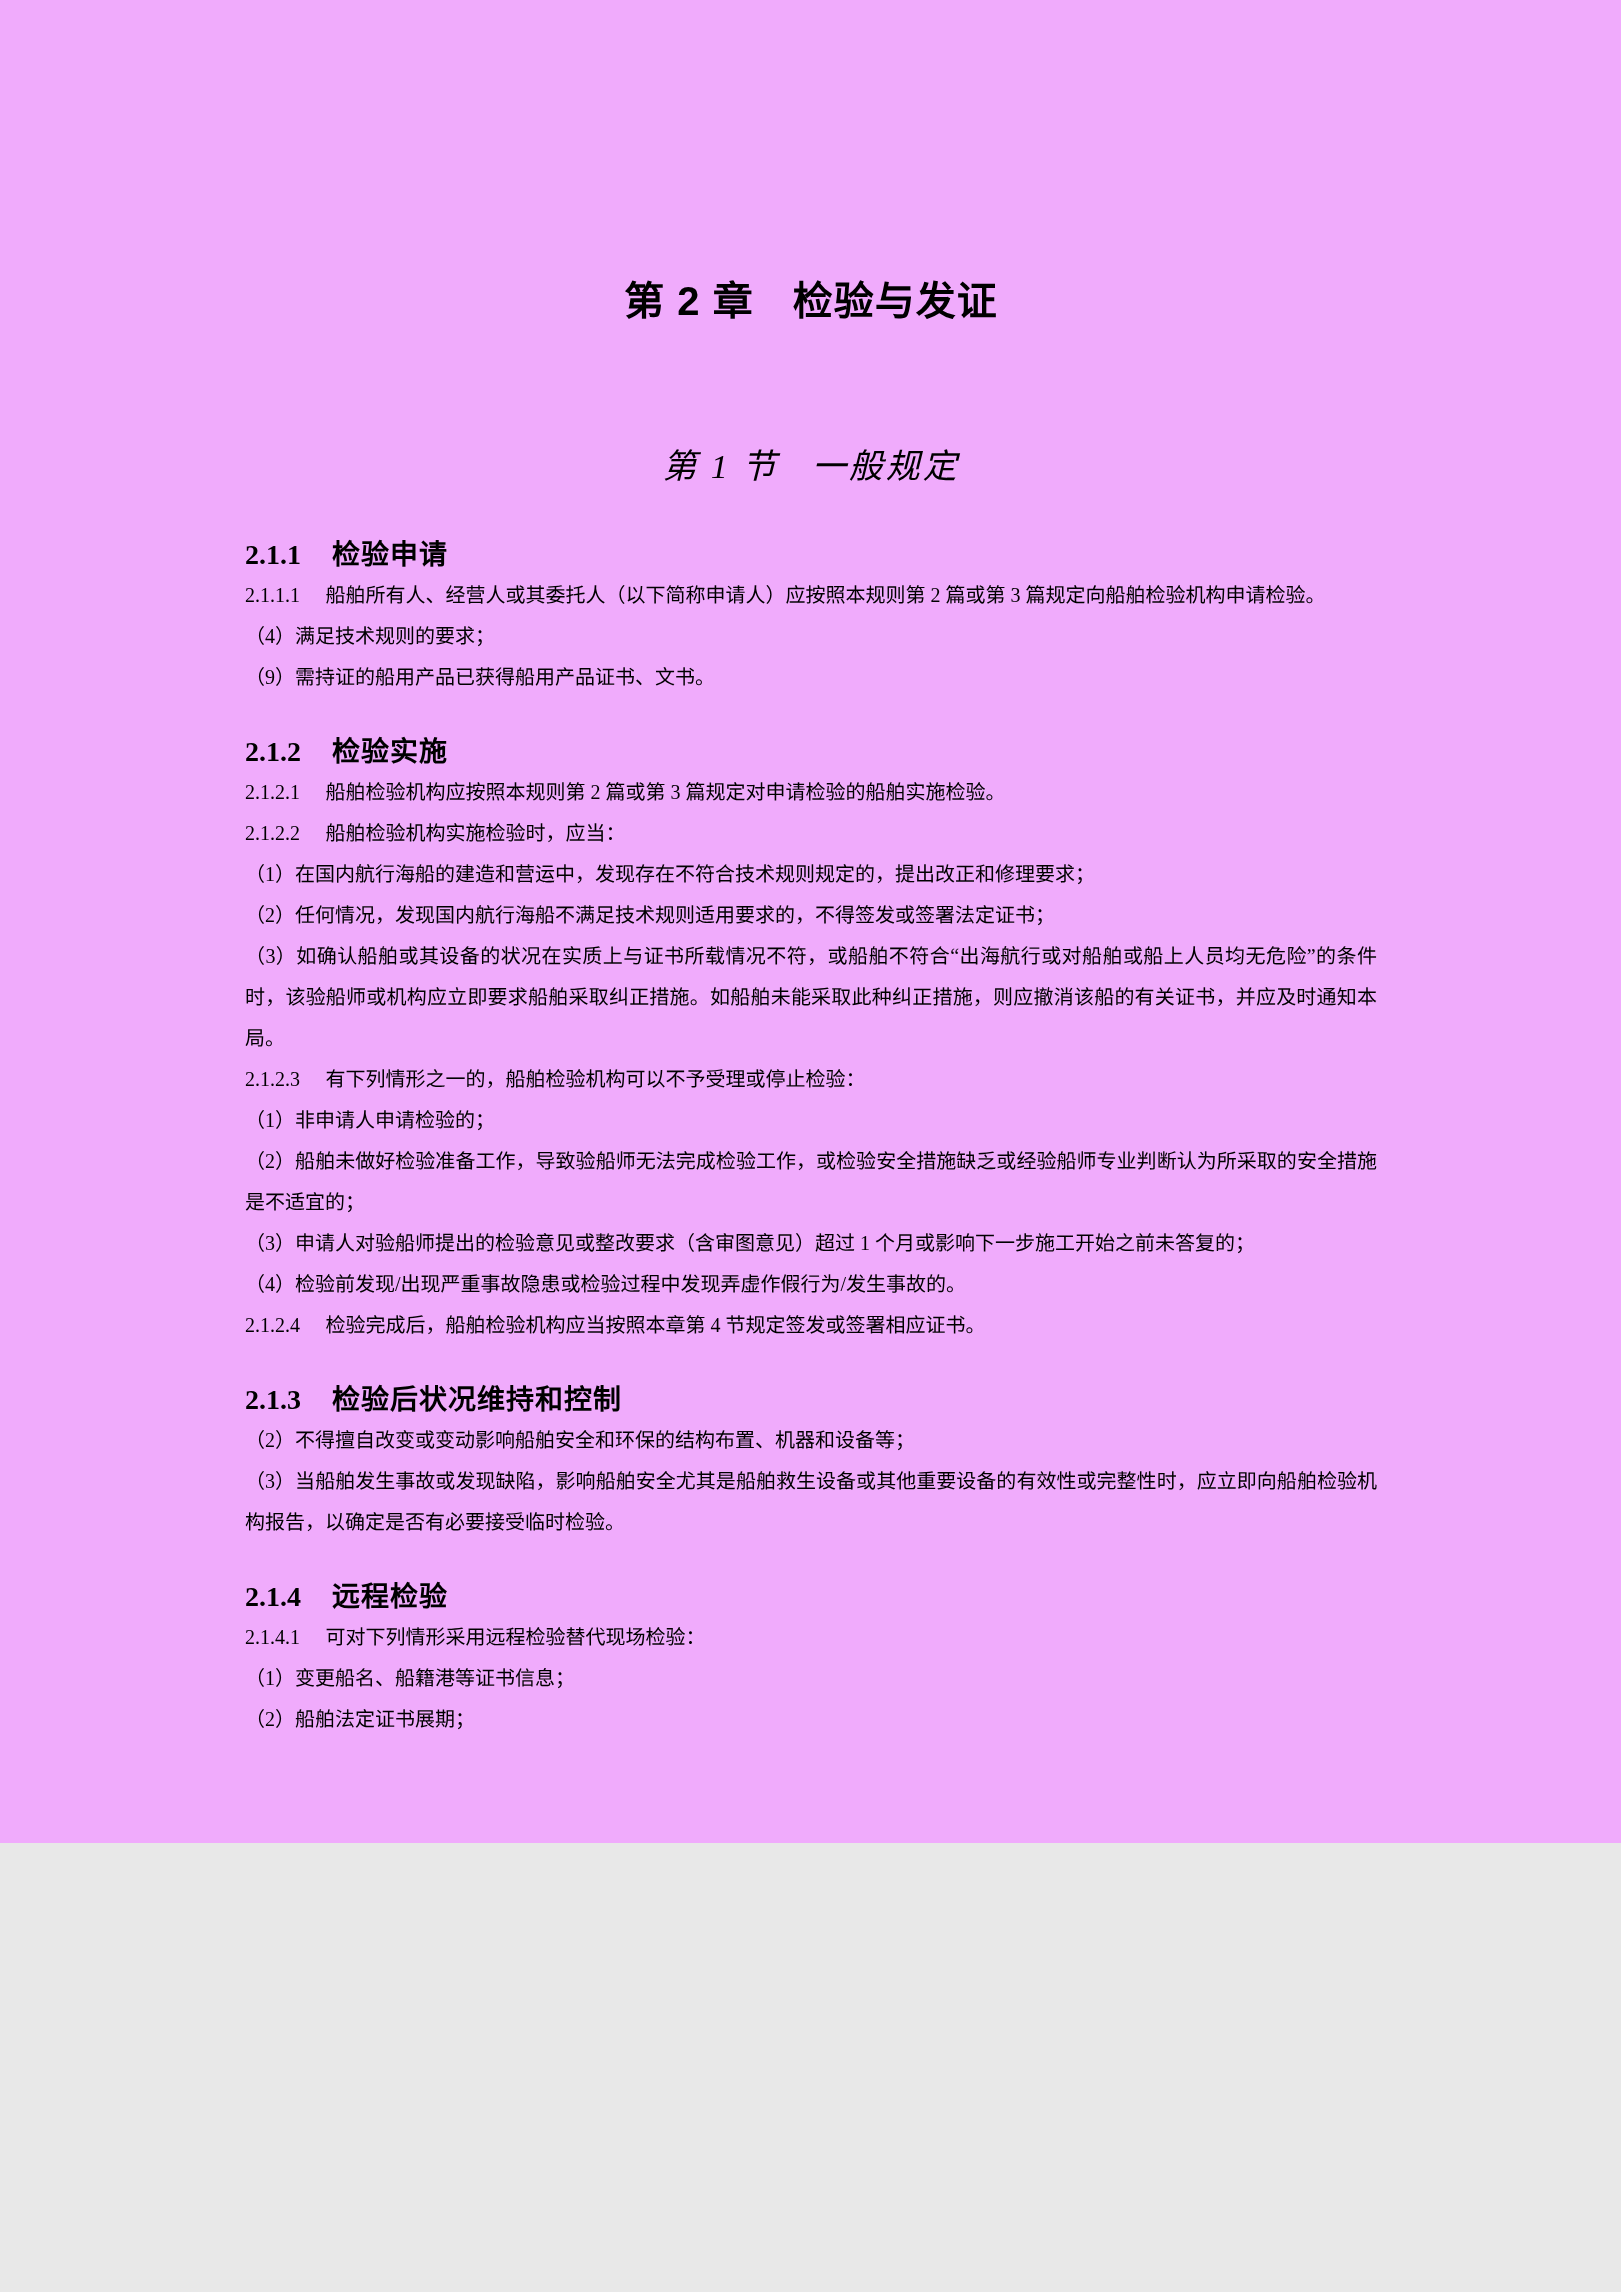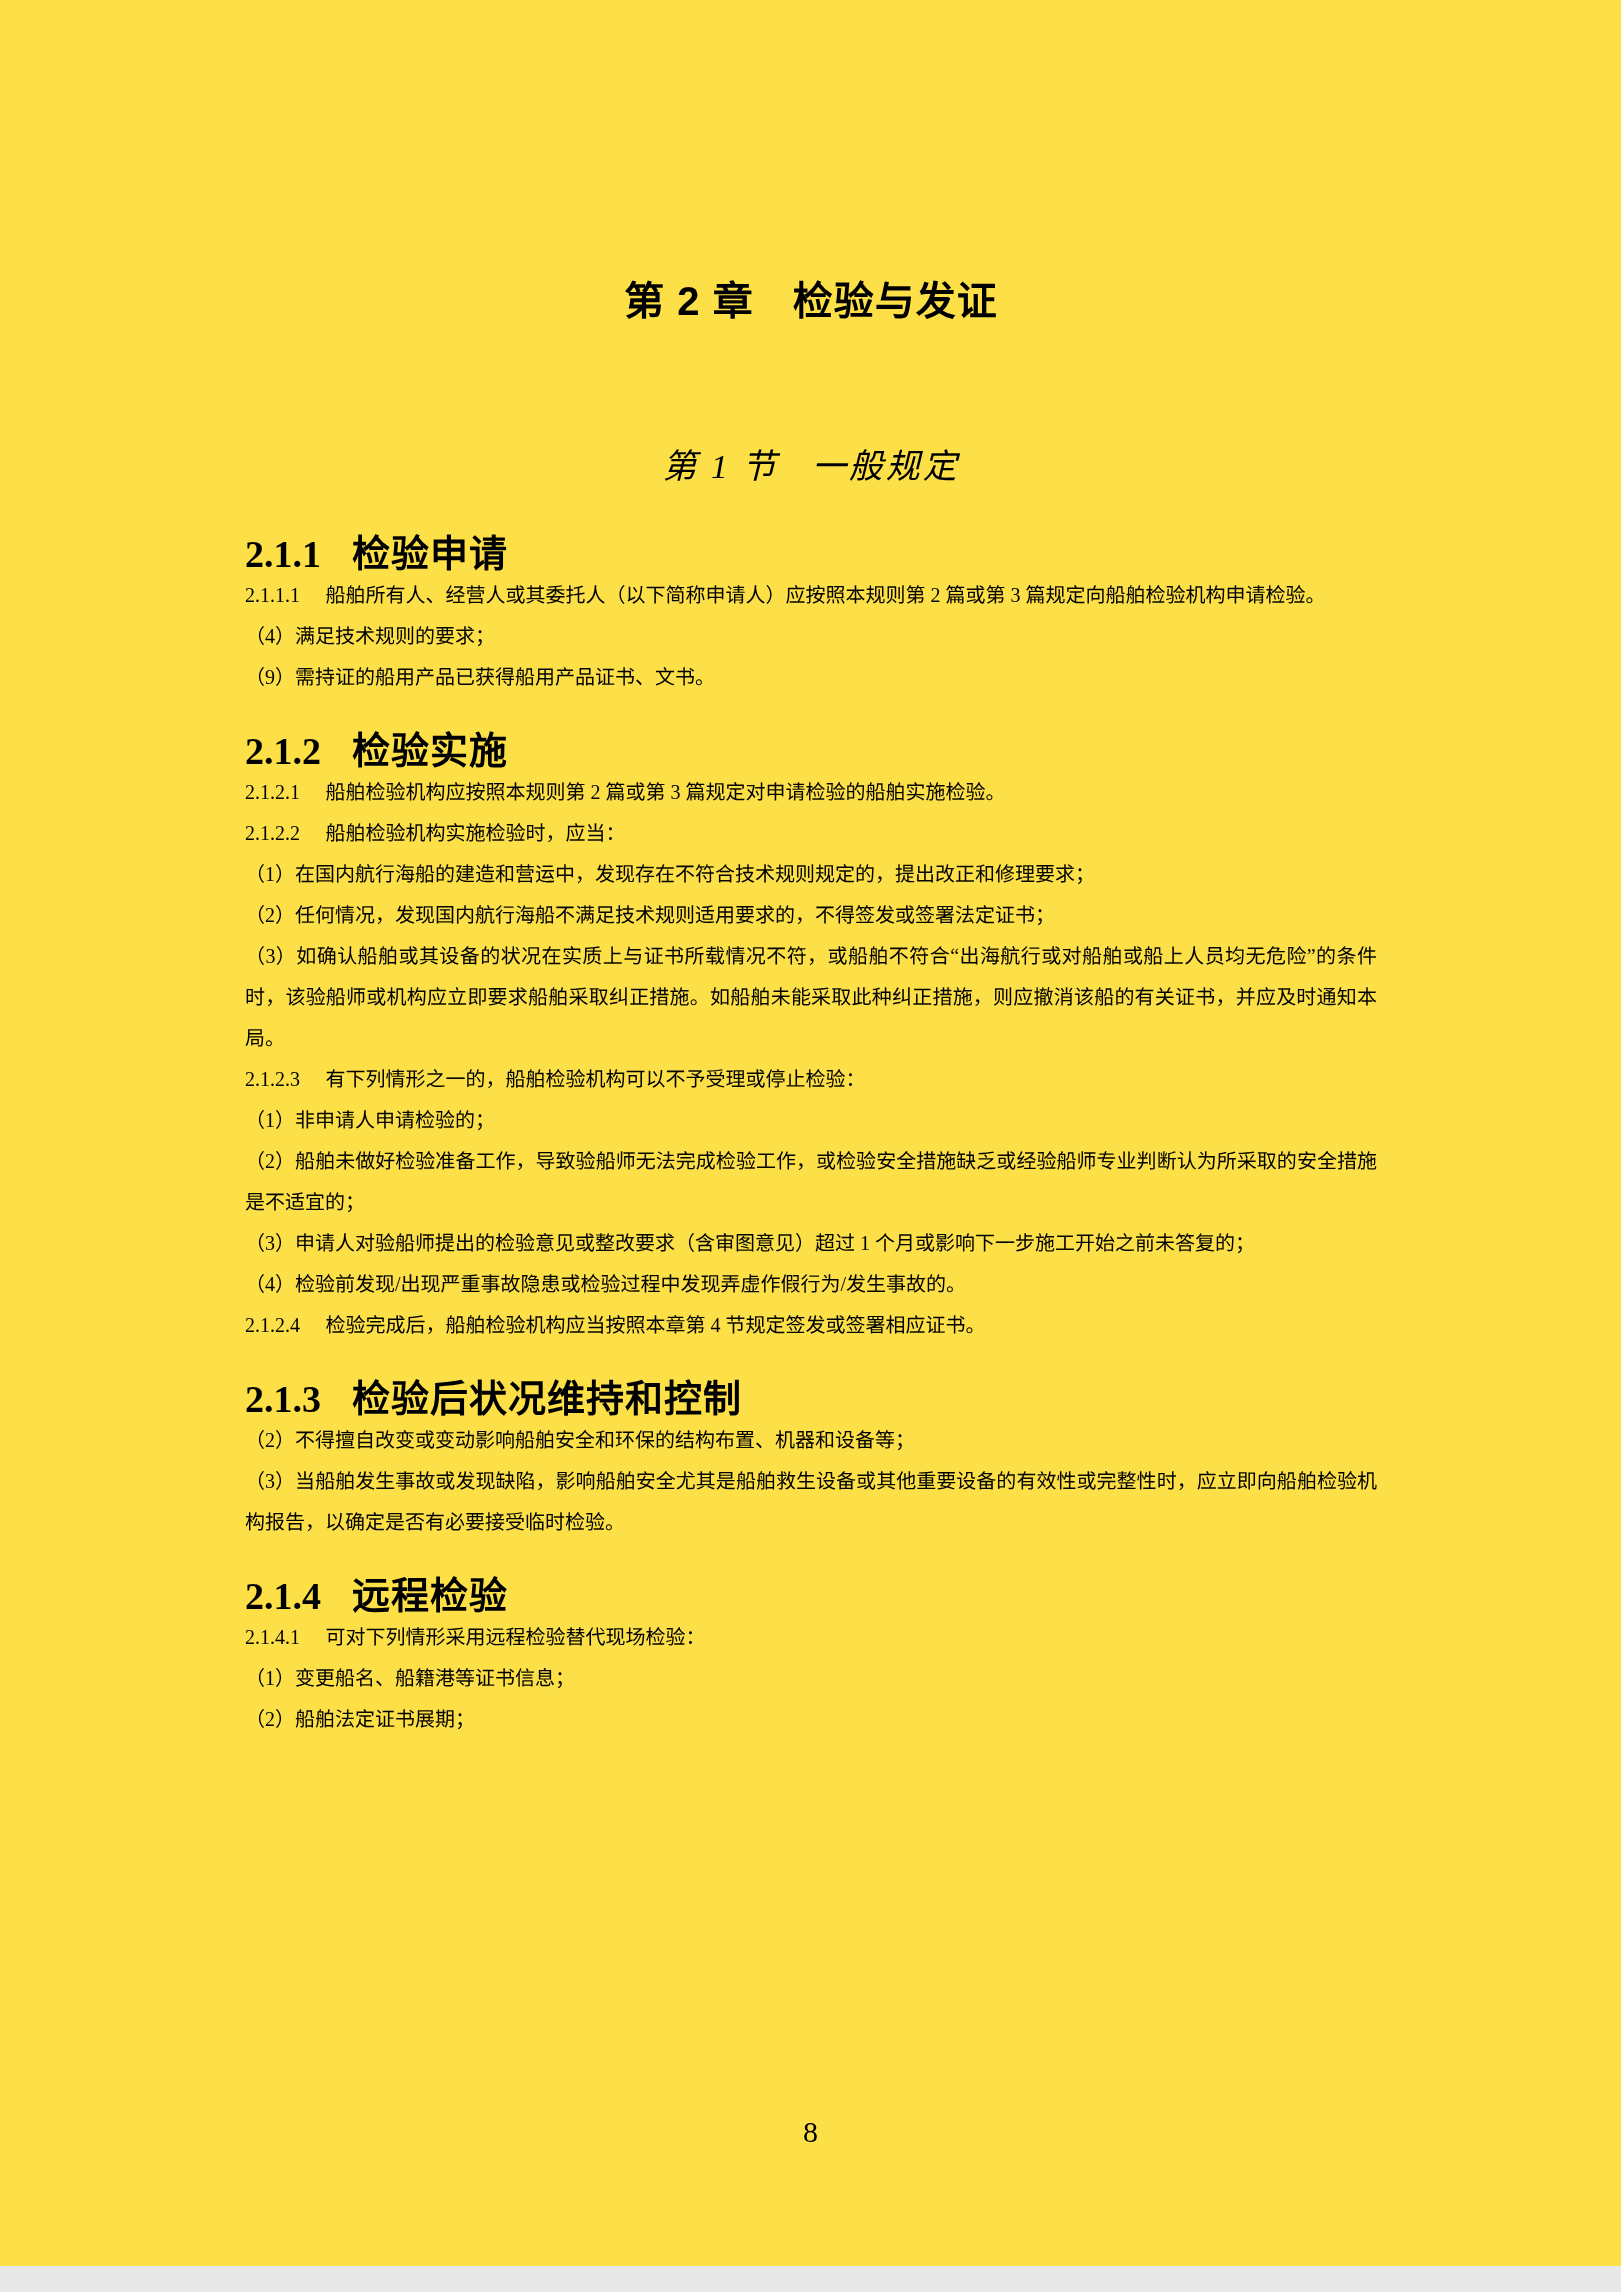--- a/index.html
+++ b/index.html
@@ -3,23 +3,23 @@
 <meta charset="utf-8">
 <style>
   html, body {
     margin: 0;
     padding: 0;
     background: #e8e8e8;
   }
   .page {
     position: relative;
     width: 1621px;
-    height: 2266px;
+    height: 1843px;
     margin: 0 auto;
-    background: #fde047;
+    background: #f0abfc;
     color: #000000;
     font-family: "Liberation Serif", "DejaVu Serif", serif;
     overflow: hidden;
   }
   .content {
     position: absolute;
     top: 0;
     left: 245px;
     width: 1132px;
   }
@@ -44,21 +44,21 @@
     font-size: 34px;
     line-height: 39px;
     letter-spacing: 2.9px;
   }
   .section-title .gap { display: inline-block; width: 33px; }
   .body-text {
     margin-top: 48px;
   }
   .sec-heading {
     margin: 33px 0 0 0;
-    font-size: 38px;
+    font-size: 28px;
     line-height: 41px;
     font-weight: 700;
   }
   .sec-heading .sec-num {
     font-family: "Liberation Serif", "DejaVu Serif", serif;
     margin-right: 31px;
   }
   .sec-heading .sec-title {
     font-family: "Liberation Sans", "DejaVu Sans", sans-serif;
     letter-spacing: 1px;

